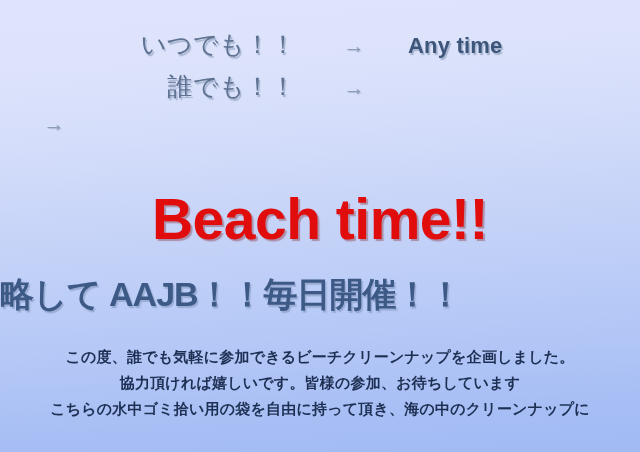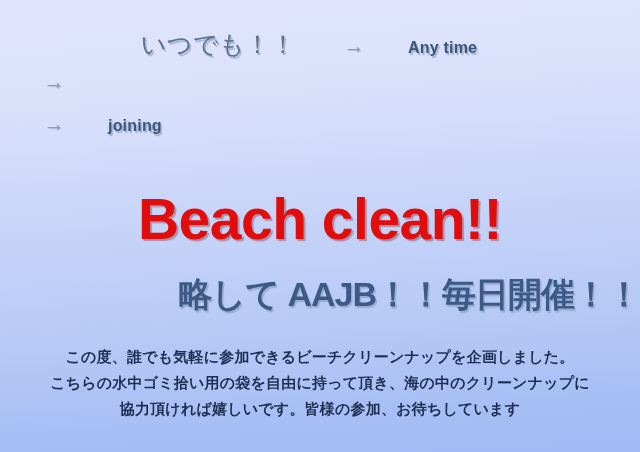--- a/index.html
+++ b/index.html
@@ -58,21 +58,21 @@
   .tg-arrow {
     width: 108px;
     text-align: center;
     font-size: 21px;
     color: #8c9cb5;
     text-shadow: 1px 1px 1px rgba(130,150,180,0.5);
   }
   .tg-en {
     flex: 1;
     text-align: left;
-    font-size: 16px;
+    font-size: 22px;
     font-weight: 600;
     color: #3c5579;
     letter-spacing: 0.2px;
     text-shadow: 1.5px 1.5px 1px rgba(120,140,170,0.55);
     white-space: nowrap;
   }
 
   
   .headline {
     position: absolute;
@@ -87,21 +87,21 @@
     text-shadow: 2px 2px 1px rgba(140,60,70,0.45);
     white-space: nowrap;
   }
 
   
   .subtitle {
     position: absolute;
     left: 0;
     top: 272px;
     width: 640px;
-    text-align: right;
+    text-align: left;
     font-size: 34px;
     font-weight: 700;
     color: #3d5a86;
     letter-spacing: -1px;
     text-shadow: 1.5px 1.5px 1px rgba(120,140,175,0.5);
     white-space: nowrap;
   }
 
   
   .body-copy {
@@ -127,33 +127,33 @@
 
   <div class="tagline-block">
 
     <div class="tagline-row">
       <span class="tg-jp">いつでも！！</span>
       <span class="tg-arrow">→</span>
       <span class="tg-en">Any time</span>
     </div>
 
     <div class="tagline-row">
+      <span class="tg-jp">誰でも！！</span>
       <span class="tg-arrow">→</span>
     </div>
 
     <div class="tagline-row">
       <span class="tg-arrow">→</span>
-      <span class="tg-en">joining</span>
     </div>
 
   </div>
 
-  <div class="headline">Beach clean!!</div>
+  <div class="headline">Beach time!!</div>
 
   <div class="subtitle">略して AAJB！！毎日開催！！</div>
 
   <div class="body-copy">
     <div class="body-line">この度、誰でも気軽に参加できるビーチクリーンナップを企画しました。</div>
+    <div class="body-line">協力頂ければ嬉しいです。皆様の参加、お待ちしています</div>
     <div class="body-line">こちらの水中ゴミ拾い用の袋を自由に持って頂き、海の中のクリーンナップに</div>
-    <div class="body-line">協力頂ければ嬉しいです。皆様の参加、お待ちしています</div>
   </div>
 
 </div>
 
 </body></html>

